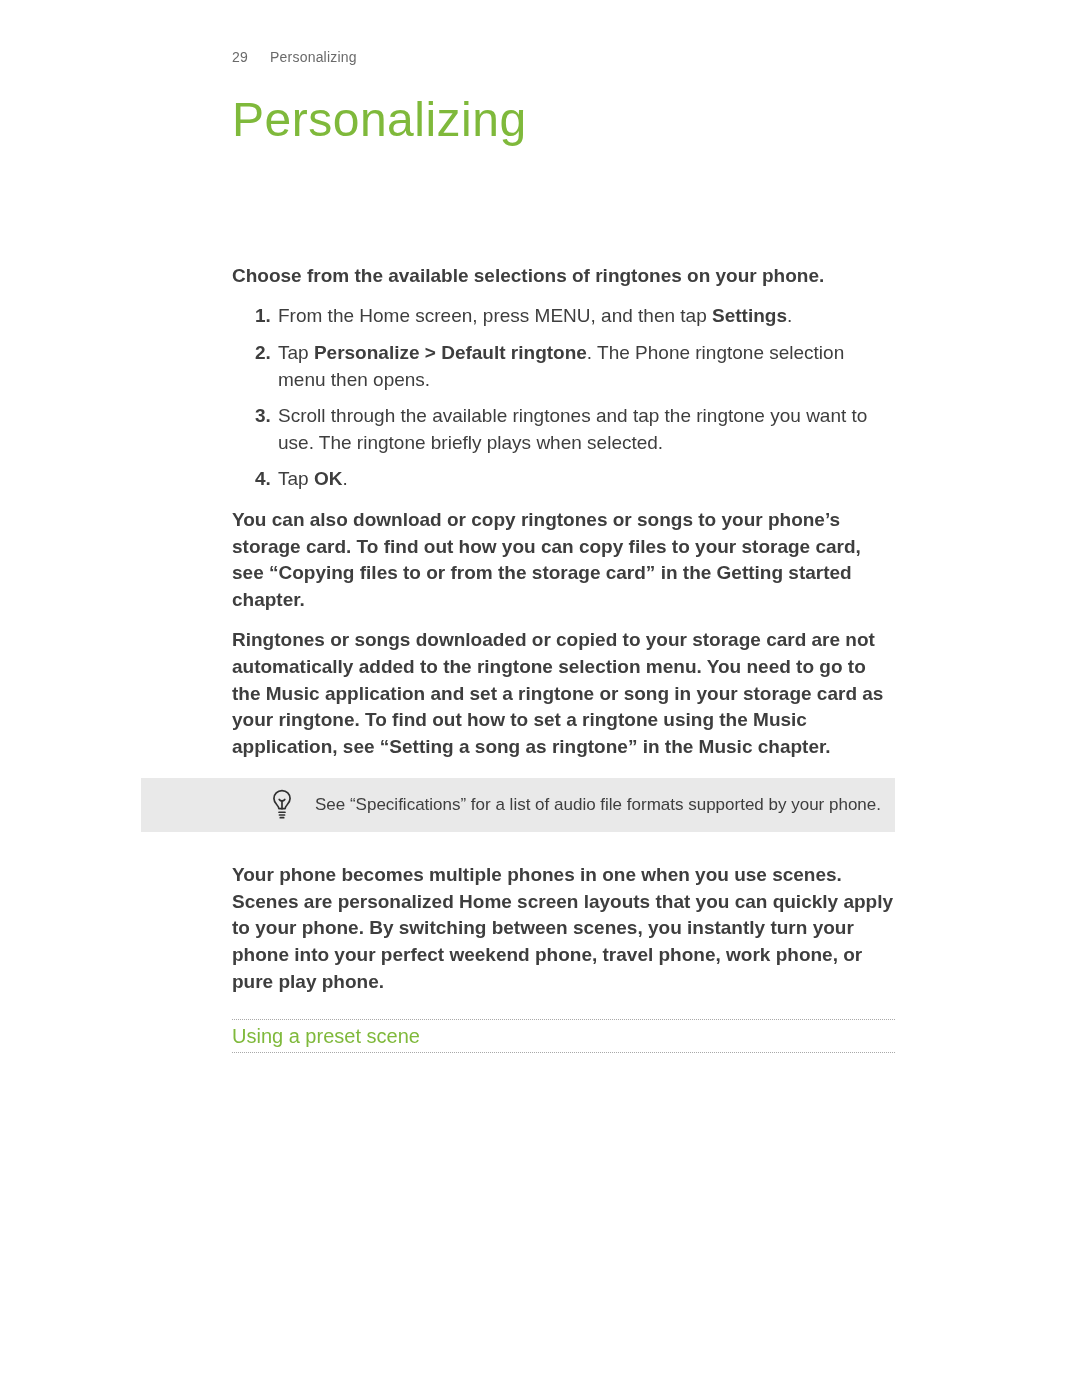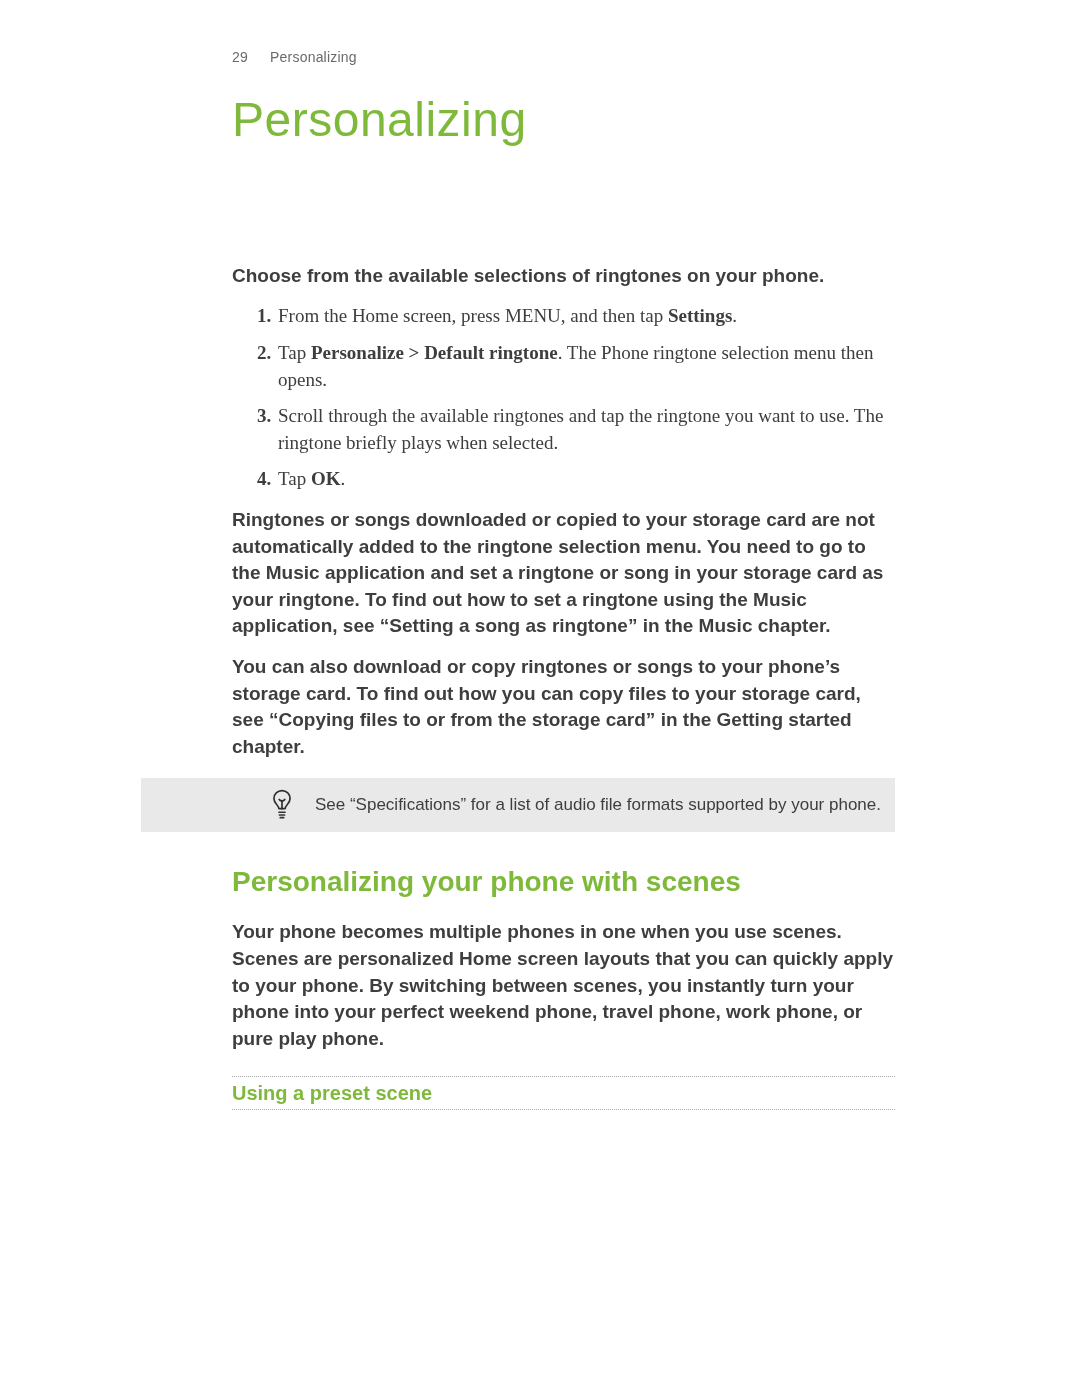--- a/index.html
+++ b/index.html
@@ -53,21 +53,20 @@
     font-weight: bold;
   }
   ol.steps {
     margin: 0 0 14px 46px;
     padding-left: 44px;
     color: var(--body-text);
   }
   ol.steps > li {
     padding-left: 2px;
     margin-bottom: 10px;
-    font-family: Liberation Serif, serif;
   }
   ol.steps > li::marker {
     font-weight: 600;
   }
   .bold { font-weight: 600; }
   .tip-box {
     display: flex;
     align-items: center;
     background: var(--tip-bg);
     margin: 18px 0 30px -45px; 
@@ -89,21 +88,21 @@
   .subsection {
     margin: 24px 0 10px 46px;
   }
   .subsection .rule {
     border: none;
     border-top: 1.5px dotted #a9a9a9;
     margin: 0;
   }
   .subsection h3 {
     font-size: 20px;
-    font-weight: 700;
+    font-weight: 400;
     color: var(--accent);
     margin: 2px 0;
   }
 </style>
 </head>
 <body>
 
 <div class="page">
 
   <div class="running-header">
@@ -124,40 +123,39 @@
       <span>Tap </span><span class="bold">Personalize &gt; Default ringtone</span><span>. The Phone ringtone selection menu then opens.</span>
     </li>
     <li>
       <span>Scroll through the available ringtones and tap the ringtone you want to use. The ringtone briefly plays when selected.</span>
     </li>
     <li>
       <span>Tap </span><span class="bold">OK</span><span>.</span>
     </li>
   </ol>
 
+  <p class="body">You can also download or copy ringtones or songs to your phone’s storage card. To find out how you can copy files to your storage card, see “Copying files to or from the storage card” in the Getting started chapter.</p>
   <p class="body">Ringtones or songs downloaded or copied to your storage card are not automatically added to the ringtone selection menu. You need to go to the Music application and set a ringtone or song in your storage card as your ringtone. To find out how to set a ringtone using the Music application, see “Setting a song as ringtone” in the Music chapter.</p>
-  <p class="body">You can also download or copy ringtones or songs to your phone’s storage card. To find out how you can copy files to your storage card, see “Copying files to or from the storage card” in the Getting started chapter.</p>
 
   <div class="tip-box">
     <span class="icon">
       <svg viewBox="0 0 24 32">
         <g fill="none" stroke="currentColor" stroke-width="1.6" stroke-linecap="round" stroke-linejoin="round">
           <path d="M12 2.5c-4.3 0-7.6 3.3-7.6 7.4 0 2.7 1.4 4.6 2.9 6.1 1 1 1.6 2.1 1.8 3.5h5.8c.2-1.4.8-2.5 1.8-3.5 1.5-1.5 2.9-3.4 2.9-6.1 0-4.1-3.3-7.4-7.6-7.4z"></path>
           <line x1="9.2" y1="22.8" x2="14.8" y2="22.8"></line>
           <line x1="9.6" y1="25.4" x2="14.4" y2="25.4"></line>
           <line x1="10.4" y1="27.9" x2="13.6" y2="27.9"></line>
           <line x1="12" y1="12" x2="12" y2="19.5"></line>
           <path d="M9.4 10.8c.7 1 1.8 1.4 2.6 1.4s1.9-.4 2.6-1.4"></path>
         </g>
       </svg>
     </span>
     <span>See “Specifications” for a list of audio file formats supported by your phone.</span>
   </div>
 
-  <h2 class="section-title">Personalizing your phone with scenes</h2>
 
   <p class="body">Your phone becomes multiple phones in one when you use scenes. Scenes are personalized Home screen layouts that you can quickly apply to your phone. By switching between scenes, you instantly turn your phone into your perfect weekend phone, travel phone, work phone, or pure play phone.</p>
 
   <div class="subsection">
     <hr class="rule">
     <h3>Using a preset scene</h3>
     <hr class="rule">
   </div>
 
 

